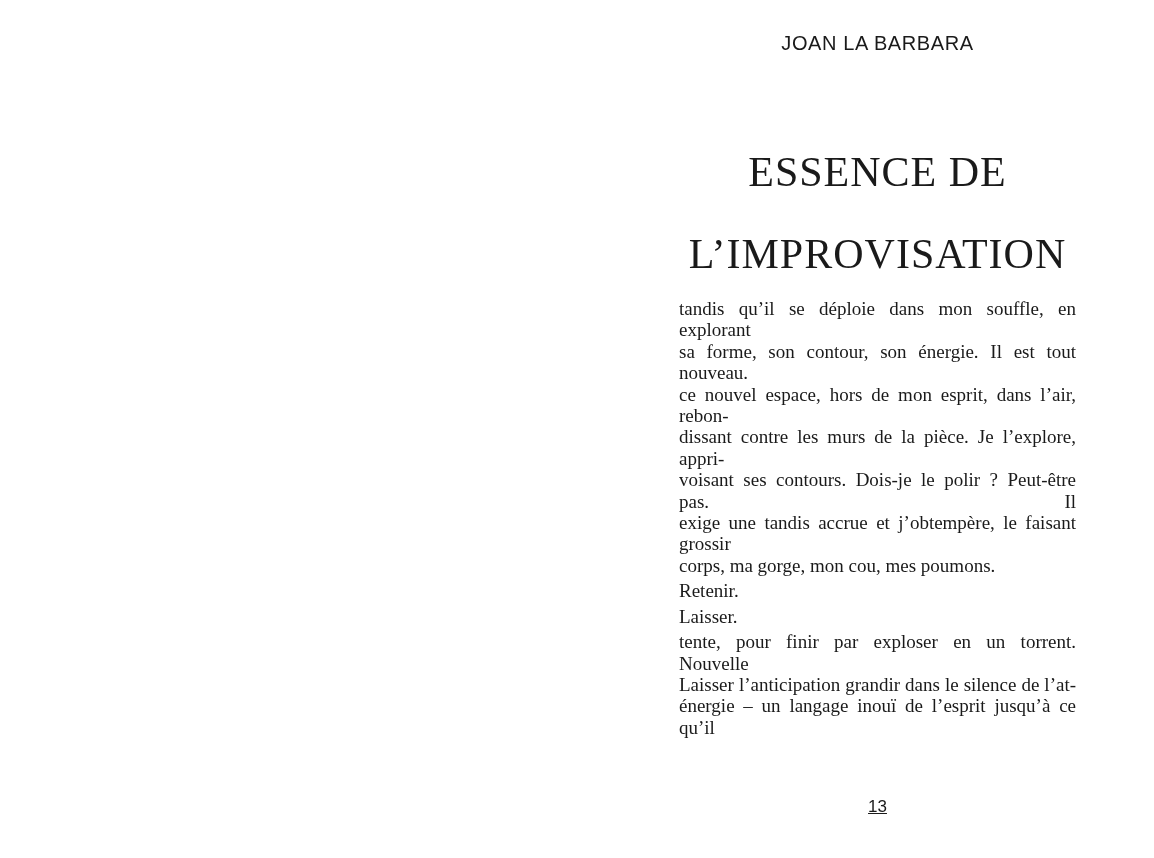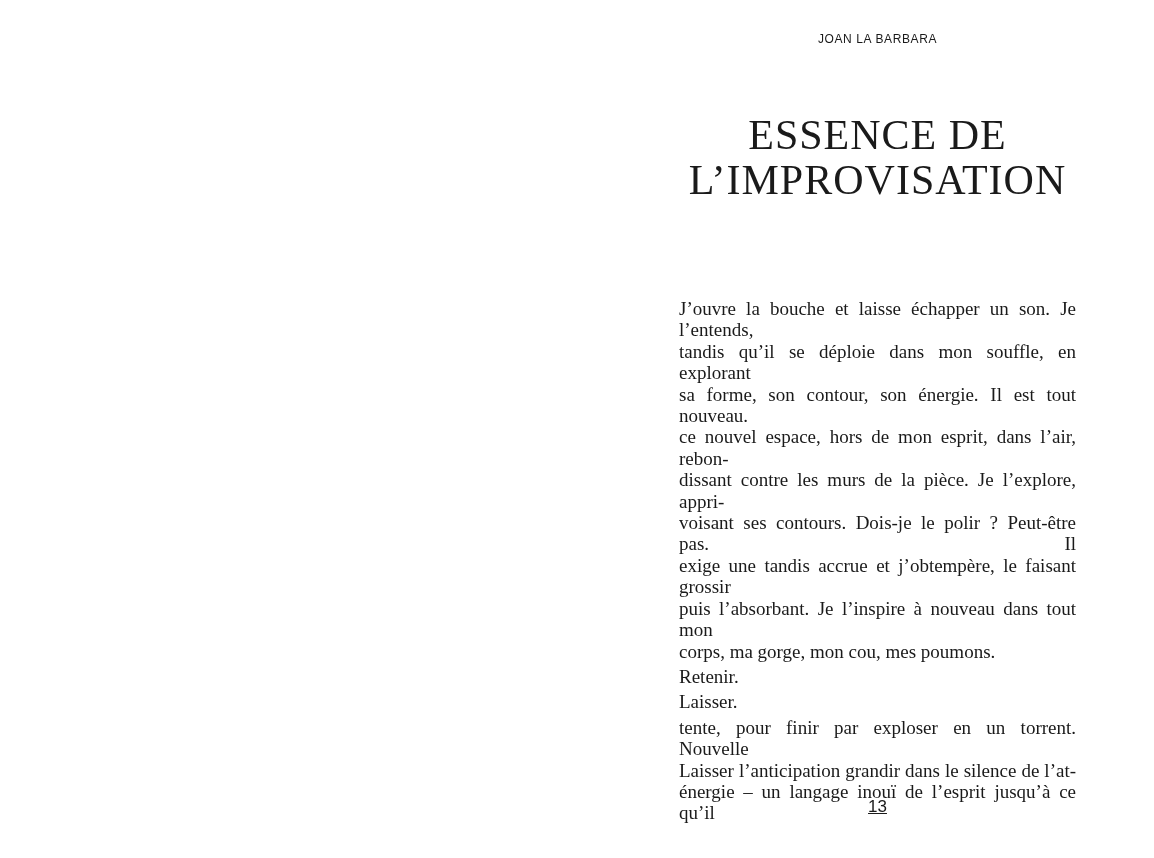--- a/index.html
+++ b/index.html
@@ -18,33 +18,33 @@
     background:var(--paper);
   }
   .right-page {
     position:absolute; left:577px; top:0; width:577px; height:858px;
     background:var(--paper);
   }
   .running-head {
     position:absolute; left:102px; top:32px; width:397px;
     text-align:center;
     font-family:"Liberation Sans", sans-serif;
-    font-size:12px; letter-spacing:0.6px;
+    font-size:20px; letter-spacing:0.6px;
     color:var(--text);
     white-space:nowrap;
   }
   .chapter-title {
     position:absolute; left:42px; top:113px; width:517px;
     text-align:center;
     font-family:"Liberation Serif", serif;
     font-size:42px; line-height:45px; letter-spacing:1px;
     font-weight:400;
     color:var(--text);
   }
-  .chapter-title .title-line { white-space:nowrap; }
+  .chapter-title .title-line { white-space:nowrap;margin-top:37px; }
   .body-text {
     position:absolute; left:102px; top:298px; width:397px;
     font-size:19px; line-height:21.4px;
     color:var(--text);
   }
   .para + .para { margin-top:4px; }
   .line {
     text-align:justify;
     text-align-last:justify;
     white-space:normal;
@@ -65,28 +65,26 @@
 <div class="spread">
   <div class="left-page"></div>
   <div class="right-page">
     <div class="running-head">JOAN LA BARBARA</div>
     <div class="chapter-title">
         <div class="title-line">ESSENCE DE</div>
         <div class="title-line">L’IMPROVISATION</div>
       </div>
     <div class="body-text">
         <div class="para">
-          <div class="line">J’ouvre la bouche et laisse échapper un son. Je l’entends,</div>
           <div class="line">tandis qu’il se déploie dans mon souffle, en explorant</div>
           <div class="line">sa forme, son contour, son énergie. Il est tout nouveau.</div>
           <div class="line">ce nouvel espace, hors de mon esprit, dans l’air, rebon-</div>
           <div class="line">dissant contre les murs de la pièce. Je l’explore, appri-</div>
           <div class="line">voisant ses contours. Dois-je le polir ? Peut-être pas. Il</div>
           <div class="line">exige une tandis accrue et j’obtempère, le faisant grossir</div>
-          <div class="line">puis l’absorbant. Je l’inspire à nouveau dans tout mon</div>
           <div class="line last">corps, ma gorge, mon cou, mes poumons.</div>
         </div>
         <div class="para">
           <div class="line last">Retenir.</div>
         </div>
         <div class="para">
           <div class="line last">Laisser.</div>
         </div>
         <div class="para">
           <div class="line">tente, pour finir par exploser en un torrent. Nouvelle</div>

